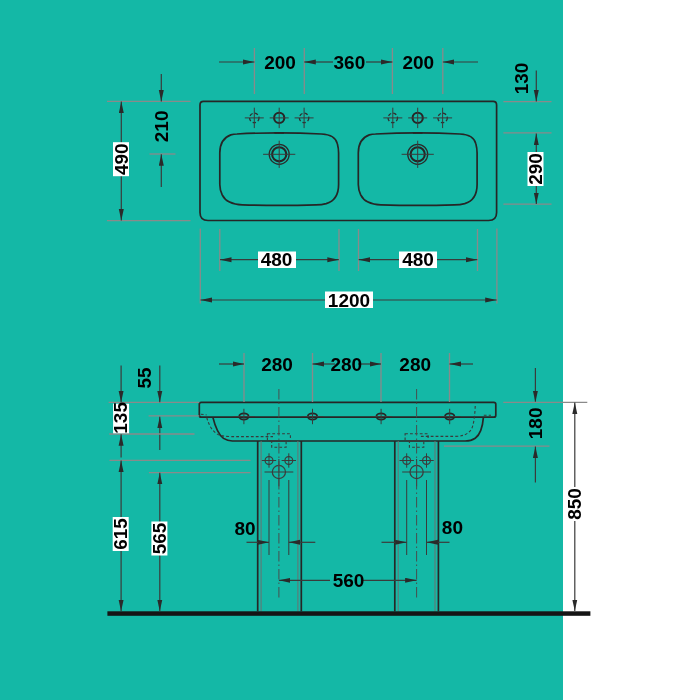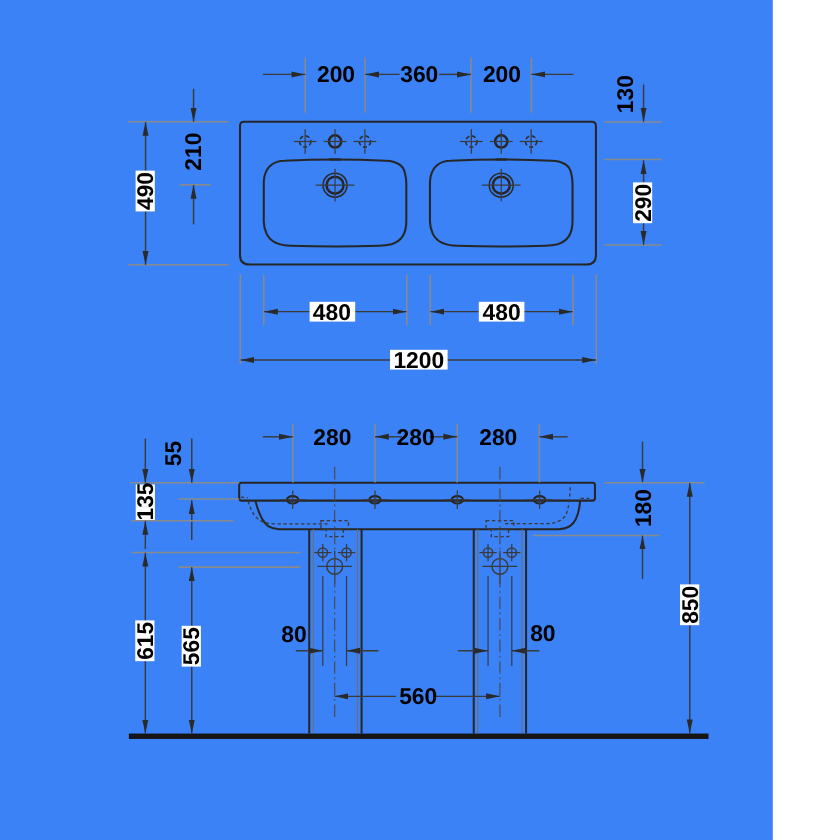--- a/index.html
+++ b/index.html
@@ -1,16 +1,16 @@
 <!DOCTYPE html>
 <html><head>
 <meta charset="utf-8">
 <style>
 html,body{margin:0;padding:0;background:#fff;}
-#wrap{width:644px;height:700px;position:relative;background:#3b82f6;text-align:right;}
+#wrap{width:563px;height:700px;position:relative;background:#14b8a6;text-align:right;}
 svg{transform:translateZ(0);will-change:transform;}
 text{font-family:"Liberation Sans",sans-serif;font-weight:bold;font-size:19px;fill:#000;}
 .ol{stroke:#262626;stroke-width:1.7;fill:none;}
 .thin{stroke:#3a3a3a;stroke-width:1;fill:none;}
 .dim{stroke:#3a3a3a;stroke-width:1.2;fill:none;}
 .ext{stroke:#8a8a8a;stroke-width:1.3;fill:none;}
 .dash{stroke:#3a3a3a;stroke-width:1.1;fill:none;stroke-dasharray:2.8 2.1;}
 </style>
 </head>
 <body>

